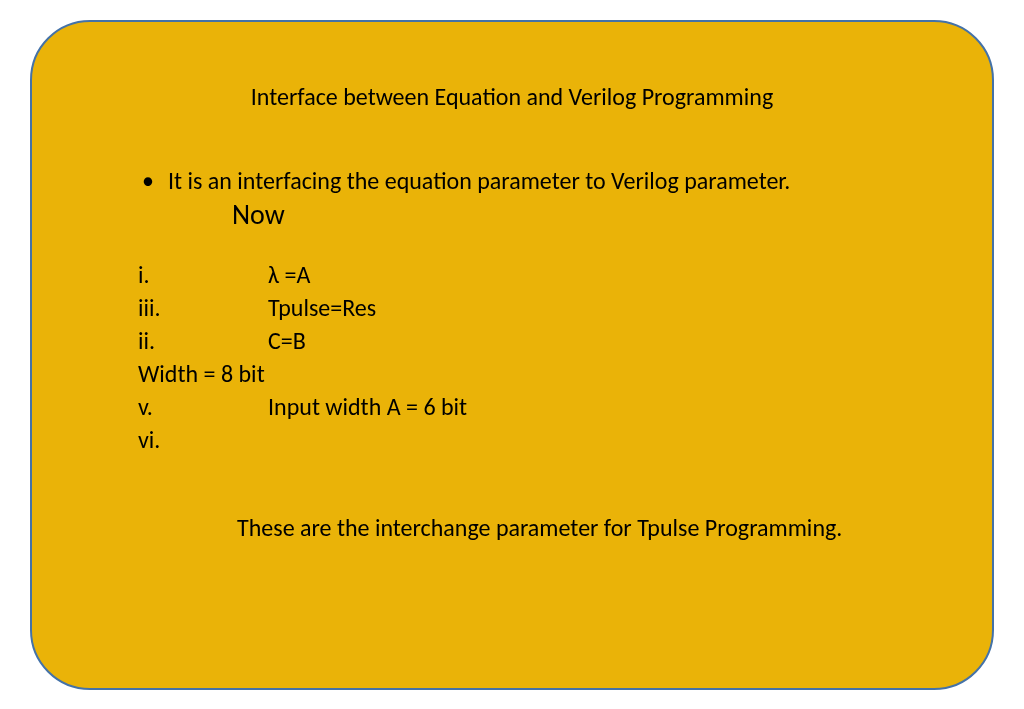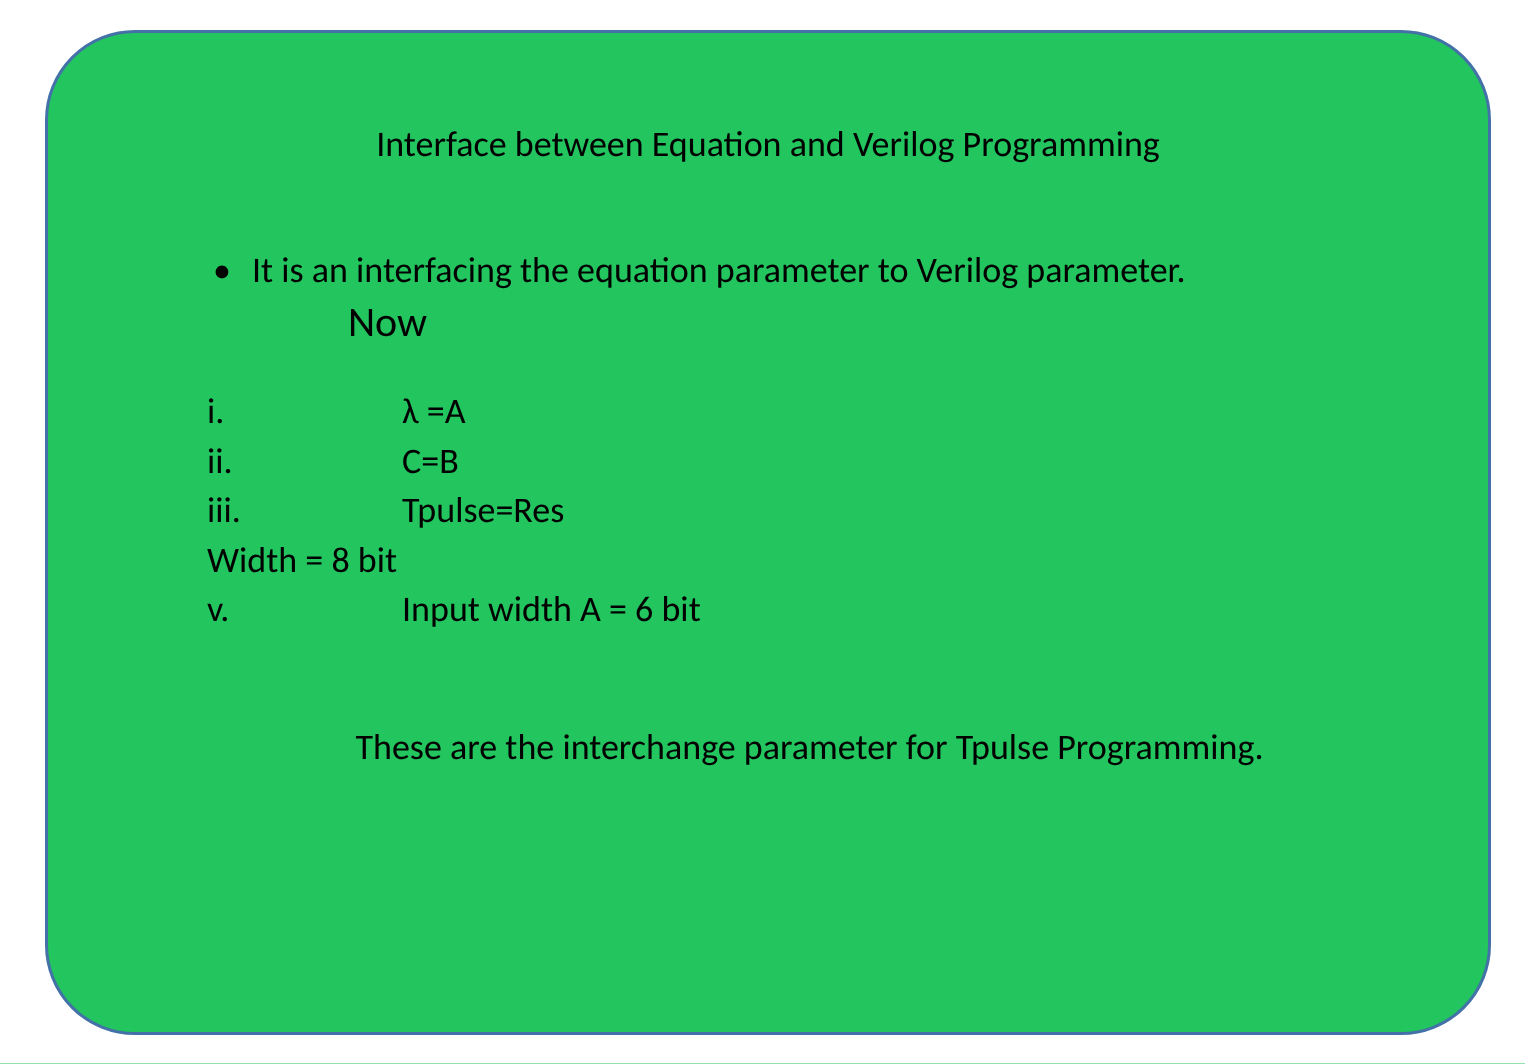--- a/index.html
+++ b/index.html
@@ -14,21 +14,21 @@
       font-family: Calibri, Arial, sans-serif;
       color: #000000;
       position: relative;
     }
     .slide-box {
       position: absolute;
       top: 20px;
       left: 30px;
       width: 964px;
       height: 670px;
-      background: #22c55e;
+      background: #eab308;
       border: 2px solid #4472a8;
       border-radius: 60px;
       padding: 40px 50px;
     }
     .title {
       text-align: center;
       font-size: 24px;
       margin-top: 20px;
       margin-bottom: 55px;
     }
@@ -77,34 +77,35 @@
     <span>It is an interfacing the equation parameter to Verilog parameter.</span>
   </div>
   <div class="now-line">Now</div>
 
   <div class="roman-list">
     <div class="roman-item">
       <span class="roman-num">i.</span>
       <span>λ =A</span>
     </div>
     <div class="roman-item">
+      <span class="roman-num">iii.</span>
+      <span>Tpulse=Res</span>
+    </div>
+    <div class="roman-item">
       <span class="roman-num">ii.</span>
       <span>C=B</span>
-    </div>
-    <div class="roman-item">
-      <span class="roman-num">iii.</span>
-      <span>Tpulse=Res</span>
     </div>
     <div class="roman-item">
       <span>Width = 8 bit</span>
     </div>
     <div class="roman-item">
       <span class="roman-num">v.</span>
       <span>Input width A = 6 bit</span>
     </div>
     <div class="roman-item">
+      <span class="roman-num">vi.</span>
     </div>
     <div class="roman-item">
     </div>
   </div>
 
   <div class="footer-text">These are the interchange parameter for Tpulse Programming.</div>
 </div>
 
 </body></html>

